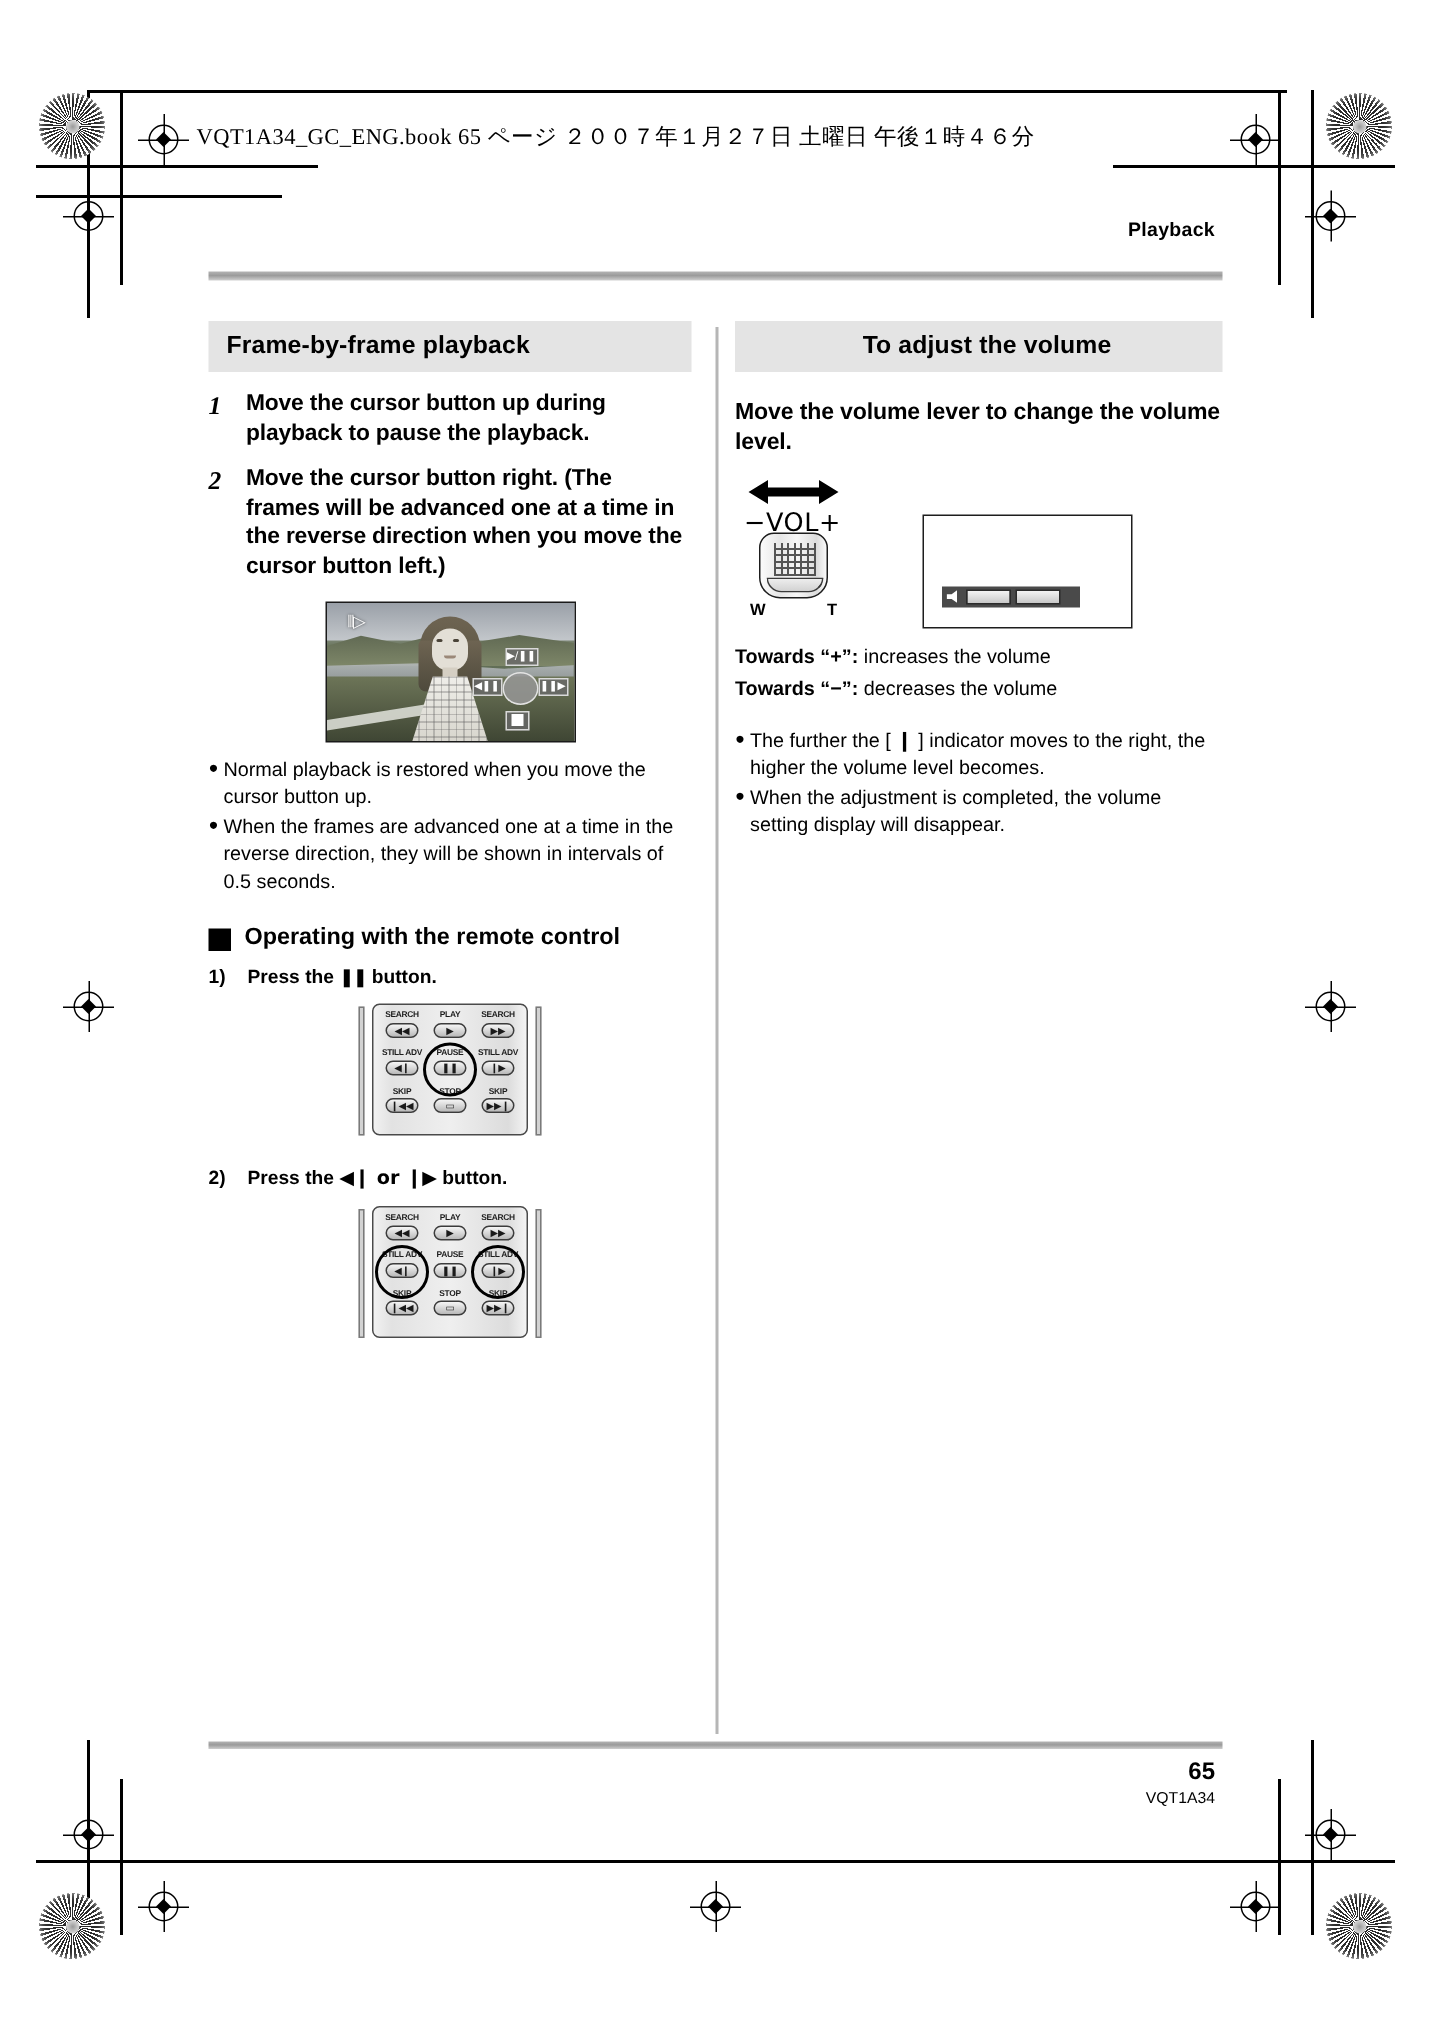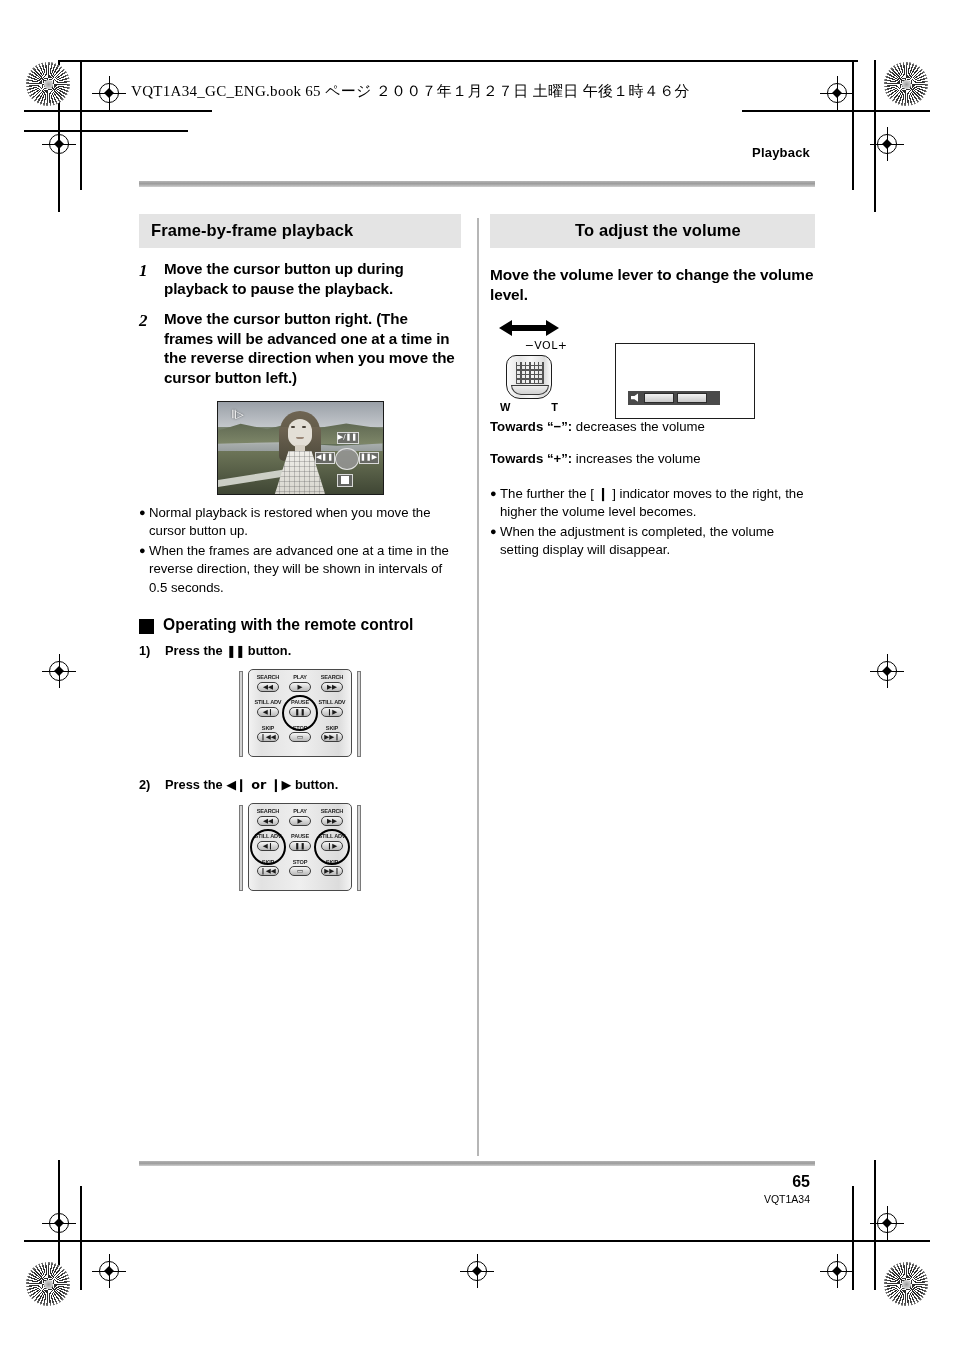--- a/index.html
+++ b/index.html
@@ -225,22 +225,22 @@
     color:#1a1a1a; font-size:6.5px; font-family:"DejaVu Sans", sans-serif;
   }
   .highlight-ring {
     position:absolute; border:2px solid #000; border-radius:50%;
   }
 
   
   .vol-fig { position:relative; margin-top:12px; height:98px; }
   .vol-arrow { position:absolute; left:8px; top:2px; width:62px; height:18px; }
   .vol-label {
-    position:absolute; left:23px; top:22px; width:66px; text-align:center;
-    font-size:11px; font-family:"DejaVu Sans", sans-serif; letter-spacing:.4px;
+    position:absolute; left:6px; top:22px; width:66px; 
+    font-size:17px; font-family:"DejaVu Sans", sans-serif; letter-spacing:.4px;
   }
   .lever {
     position:absolute; left:16px; top:38px; width:46px; height:44px;
     border:1.6px solid #1d1d1d;
     border-radius:10px 10px 14px 14px;
     background:linear-gradient(to right,#fbfbfb 0%, #e6e6e6 30%, #f7f7f7 55%, #dcdcdc 85%, #fafafa 100%);
     overflow:hidden;
   }
   .lever .pad {
     position:absolute; left:9px; top:6px; width:28px; height:22px;
@@ -584,25 +584,25 @@
       <div class="vol-bar">
         <span class="spk"></span>
         <span class="track">
           <span class="seg a"></span>
           <span class="seg b"></span>
         </span>
       </div>
     </div>
   </div>
 
+  <div class="tw">
+    <b>Towards “+”:</b><span> increases the volume</span>
+  </div>
   <div class="tw" style="margin-top:2px;">
     <b>Towards “−”:</b><span> decreases the volume</span>
-  </div>
-  <div class="tw">
-    <b>Towards “+”:</b><span> increases the volume</span>
   </div>
 
   <div class="blist" style="margin-top:17px;">
     <div class="bitem">
       <span class="bdot">●</span>
       <span class="btxt">The further the [ ❙ ] indicator moves to the right, the higher the volume level becomes.</span>
     </div>
     <div class="bitem">
       <span class="bdot">●</span>
       <span class="btxt">When the adjustment is completed, the volume setting display will disappear.</span>

